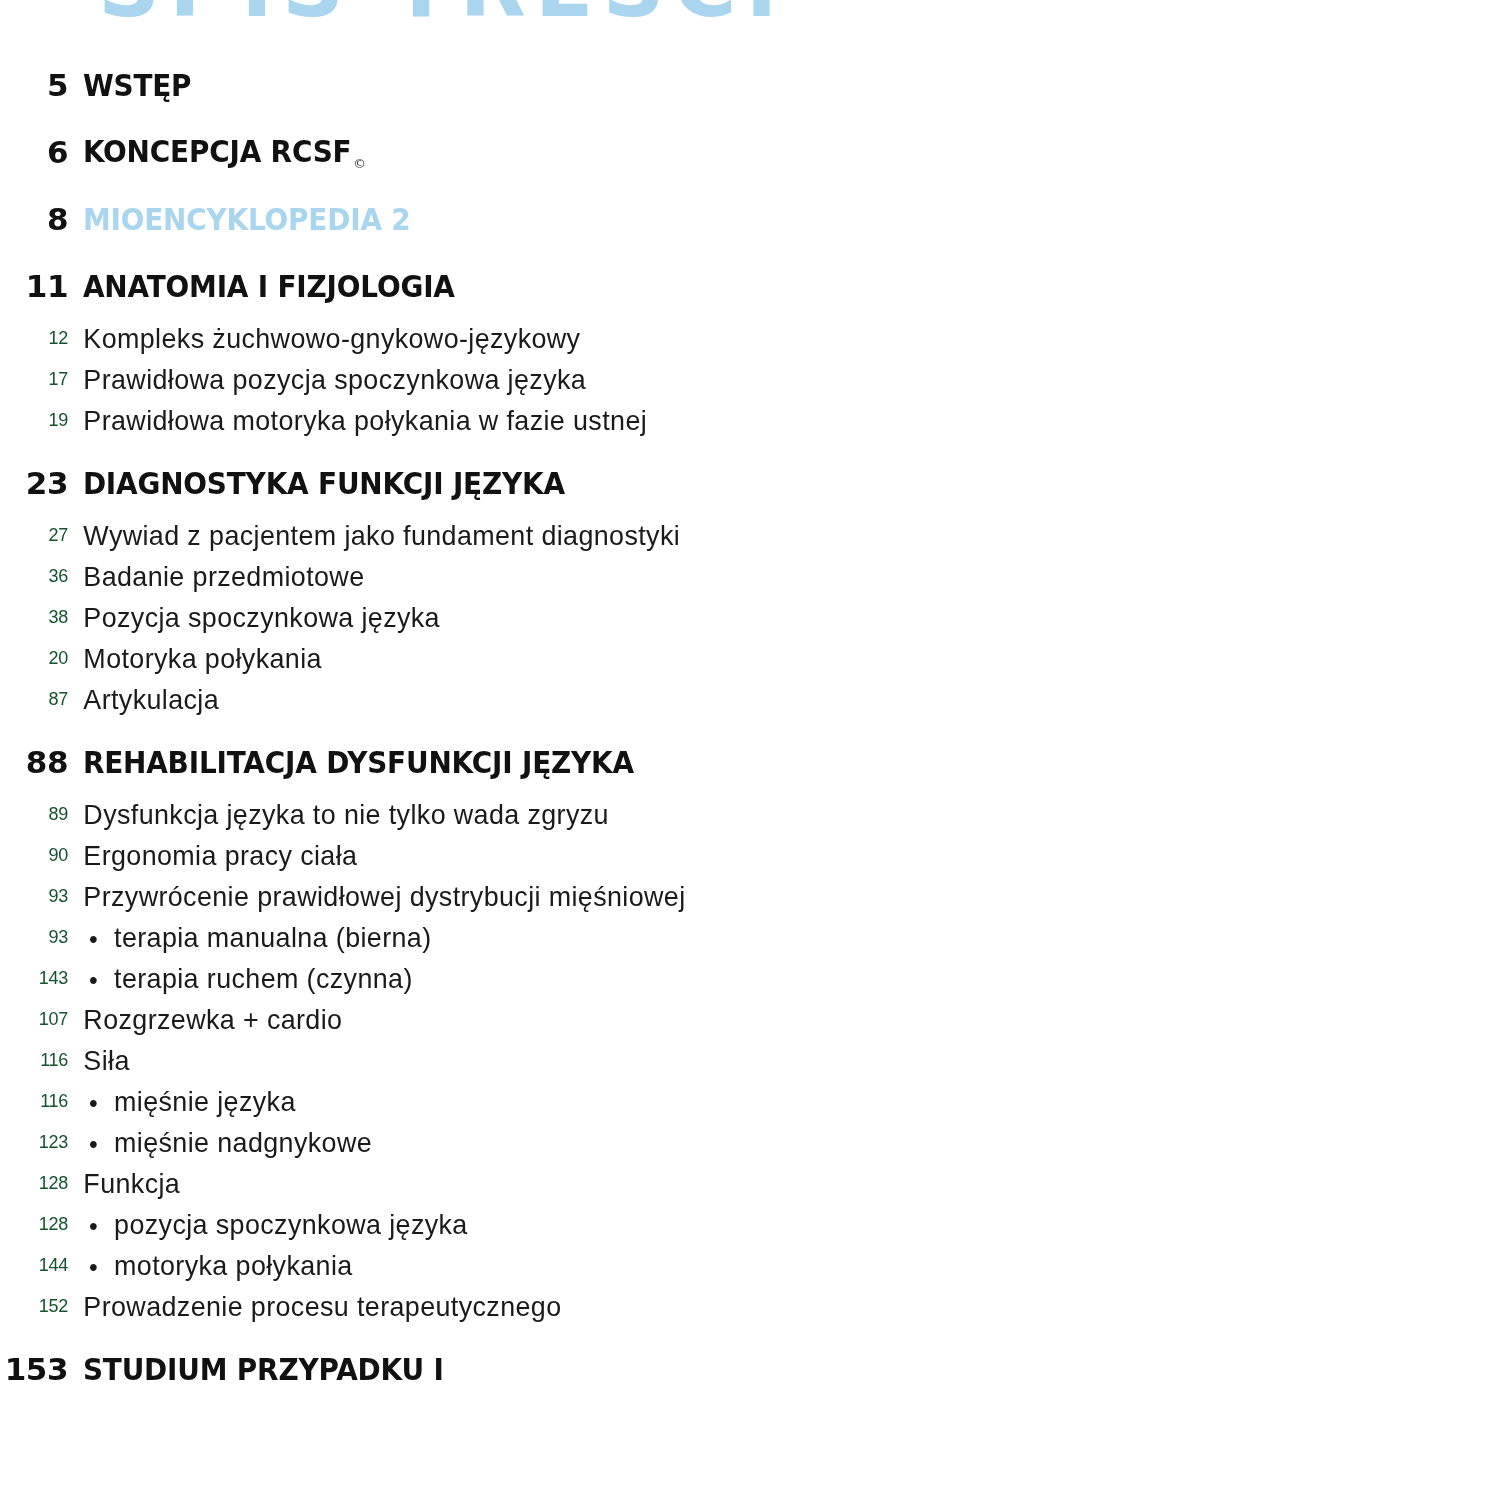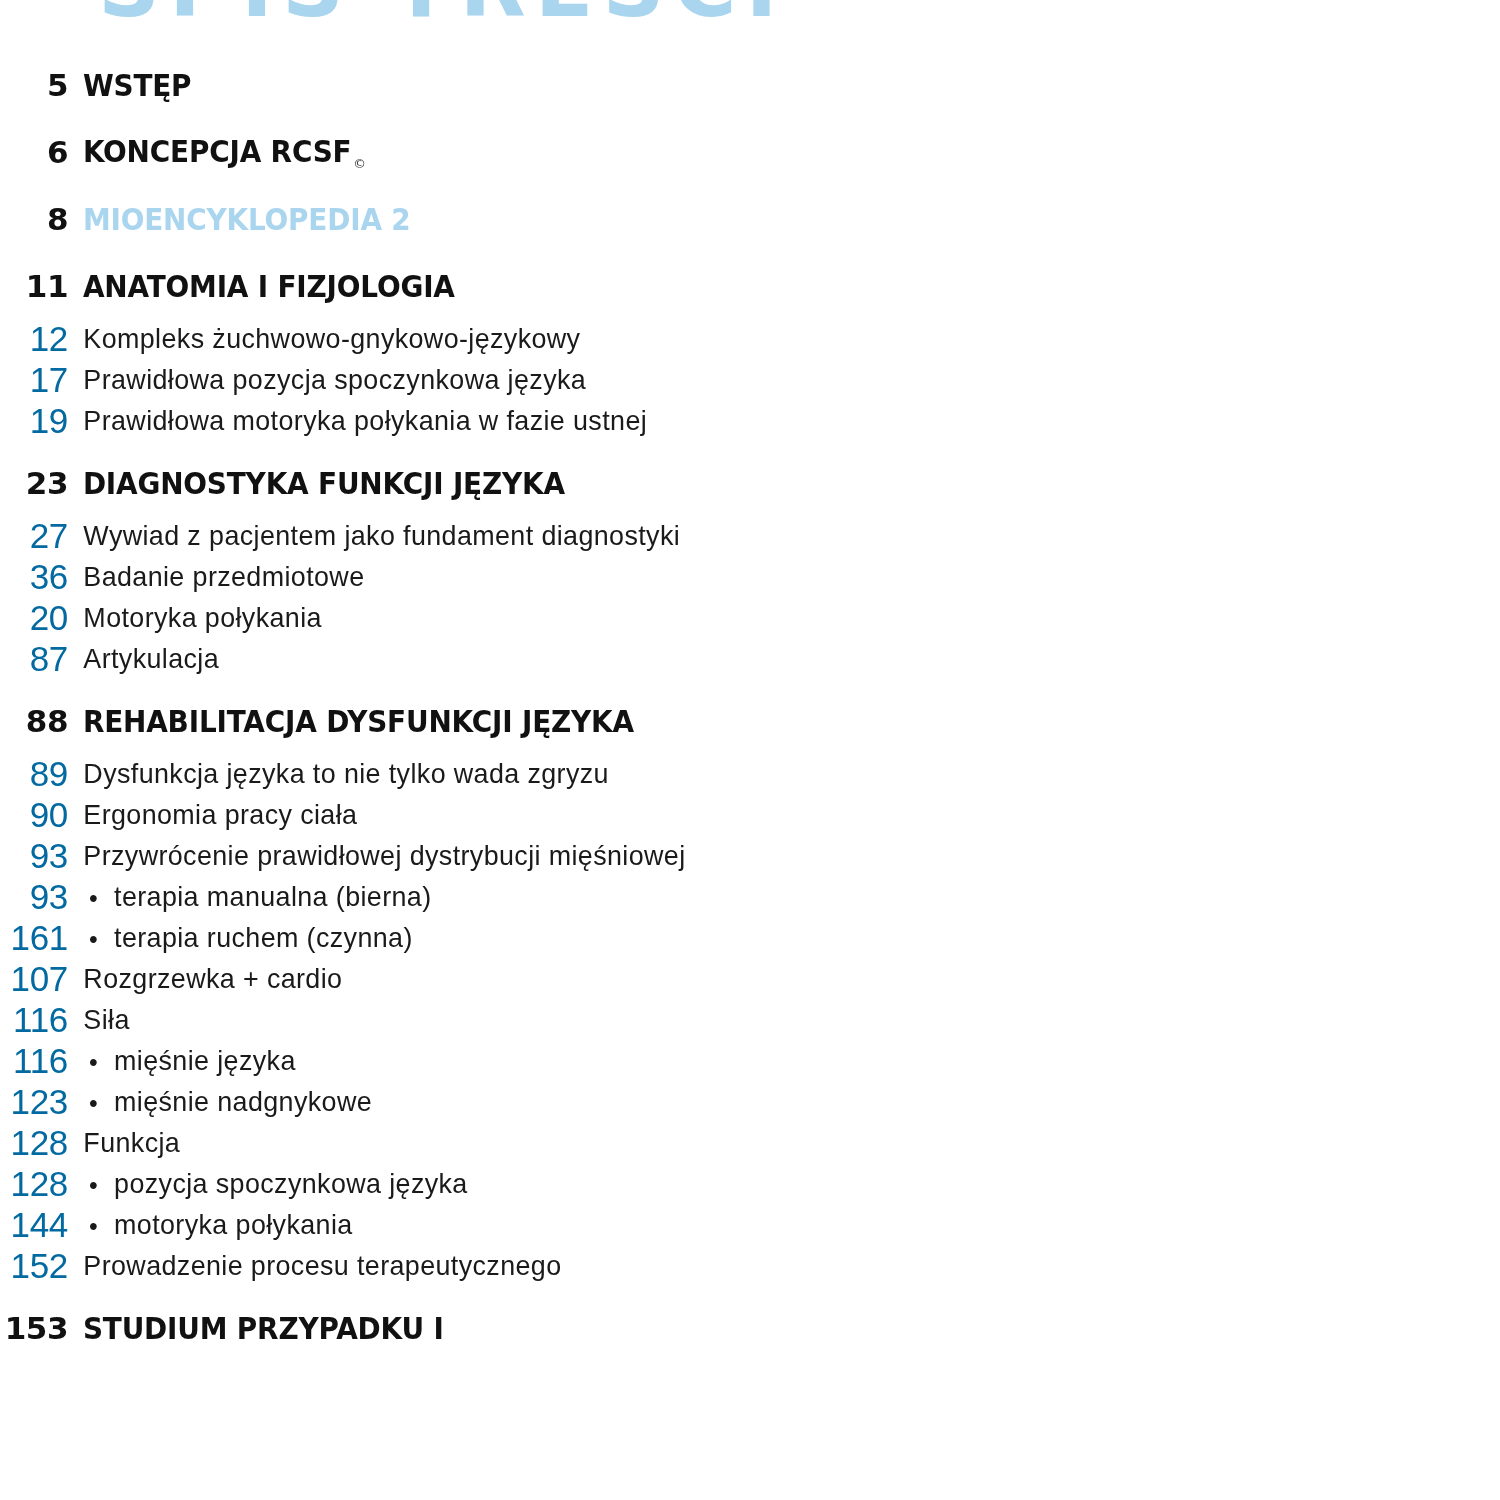--- a/index.html
+++ b/index.html
@@ -95,22 +95,22 @@
   }
 
   
   .row.sub {
     height: 41px;
     align-items: center;
   }
   .row.sub .num {
     font-family: "Liberation Sans", sans-serif;
     font-weight: 400;
-    font-size: 35px;
-    color: #0369a1;
+    font-size: 18px;
+    color: #14532d;
     letter-spacing: -0.3px;
   }
   .row.sub .label {
     font-family: "Liberation Sans", sans-serif;
     font-weight: 400;
     font-size: 28px;
     color: #1a1a1a;
     letter-spacing: 0.4px;
     transform: scaleX(0.96);
     transform-origin: left center;
@@ -201,20 +201,24 @@
       <div class="gap-small"></div>
       <div class="row sub">
         <span class="num">27</span>
         <span class="label"><span>Wywiad z pacjentem jako fundament diagnostyki</span></span>
       </div>
       <div class="row sub">
         <span class="num">36</span>
         <span class="label"><span>Badanie przedmiotowe</span></span>
       </div>
       <div class="row sub">
+        <span class="num">38</span>
+        <span class="label"><span>Pozycja spoczynkowa języka</span></span>
+      </div>
+      <div class="row sub">
         <span class="num">20</span>
         <span class="label"><span>Motoryka połykania</span></span>
       </div>
       <div class="row sub">
         <span class="num">87</span>
         <span class="label"><span>Artykulacja</span></span>
       </div>
       <div class="gap-before-major"></div>
       <div class="row major">
         <span class="num">88</span>
@@ -231,21 +235,21 @@
       </div>
       <div class="row sub">
         <span class="num">93</span>
         <span class="label"><span>Przywrócenie prawidłowej dystrybucji mięśniowej</span></span>
       </div>
       <div class="row sub bulleted">
         <span class="num">93</span>
         <span class="label" style="padding-left: 22px;"><span class="bullet">•</span><span>terapia manualna (bierna)</span></span>
       </div>
       <div class="row sub bulleted">
-        <span class="num">161</span>
+        <span class="num">143</span>
         <span class="label" style="padding-left: 22px;"><span class="bullet">•</span><span>terapia ruchem (czynna)</span></span>
       </div>
       <div class="row sub">
         <span class="num">107</span>
         <span class="label"><span>Rozgrzewka + cardio</span></span>
       </div>
       <div class="row sub">
         <span class="num">116</span>
         <span class="label"><span>Siła</span></span>
       </div>

